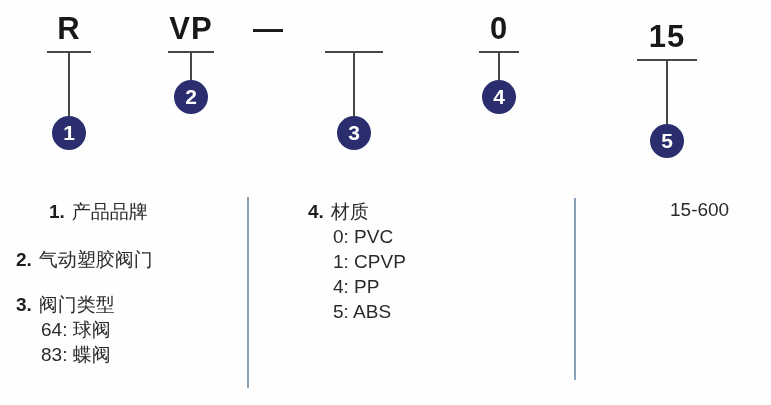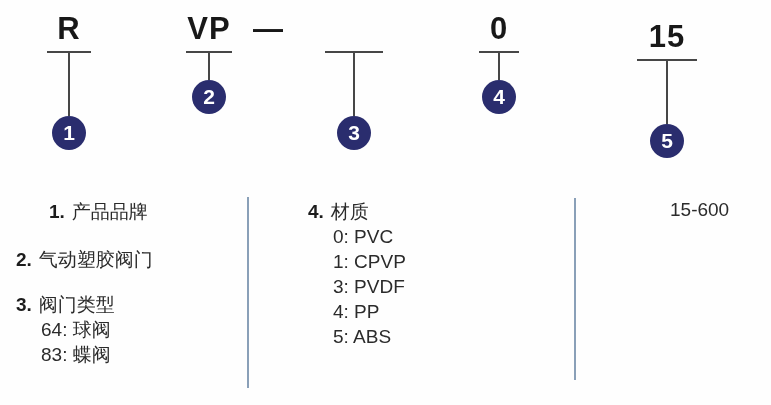--- a/index.html
+++ b/index.html
@@ -67,21 +67,21 @@
 
   <div>
 
     <div class="code-group" style="left:24px;">
       <div class="code-label">R</div>
       <div class="connector-bar" style="width:44px;"></div>
       <div class="connector-stem stem-long"></div>
       <div class="badge badge-low">1</div>
     </div>
 
-    <div class="code-group" style="left:164px;">
+    <div class="code-group" style="left:146px;">
       <div class="code-label">VP</div>
       <div class="connector-bar" style="width:46px;"></div>
       <div class="connector-stem stem-short"></div>
       <div class="badge badge-high">2</div>
     </div>
 
     <div class="separator-dash">—</div>
 
     <div class="code-group" style="left:309px;">
       <div class="connector-bar" style="width:58px;"></div>
@@ -122,21 +122,20 @@
     </div>
 
     <div class="legend-divider" style="left:247px;top:197px;height:191px;"></div>
 
     <div class="legend-col" style="left:308px;top:199px;width:250px;">
       <div class="entry-head">
         <span class="num">4.</span><span class="label">材质</span>
       </div>
       <div class="entry-sub">0: PVC</div>
       <div class="entry-sub">1: CPVP</div>
-      <div class="entry-sub">3: PVDF</div>
       <div class="entry-sub">4: PP</div>
       <div class="entry-sub">5: ABS</div>
     </div>
 
     <div class="legend-divider" style="left:574px;top:198px;height:182px;"></div>
 
     <div class="legend-col" style="left:648px;top:197px;width:118px;">
       <div class="entry-sub" style="padding-left:22px;">15-600</div>
     </div>
 

